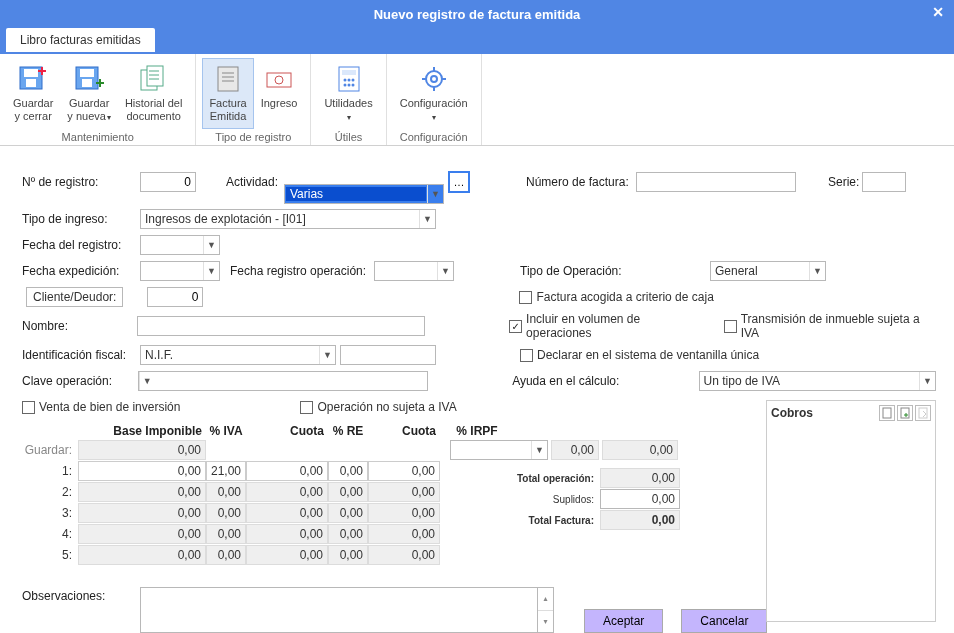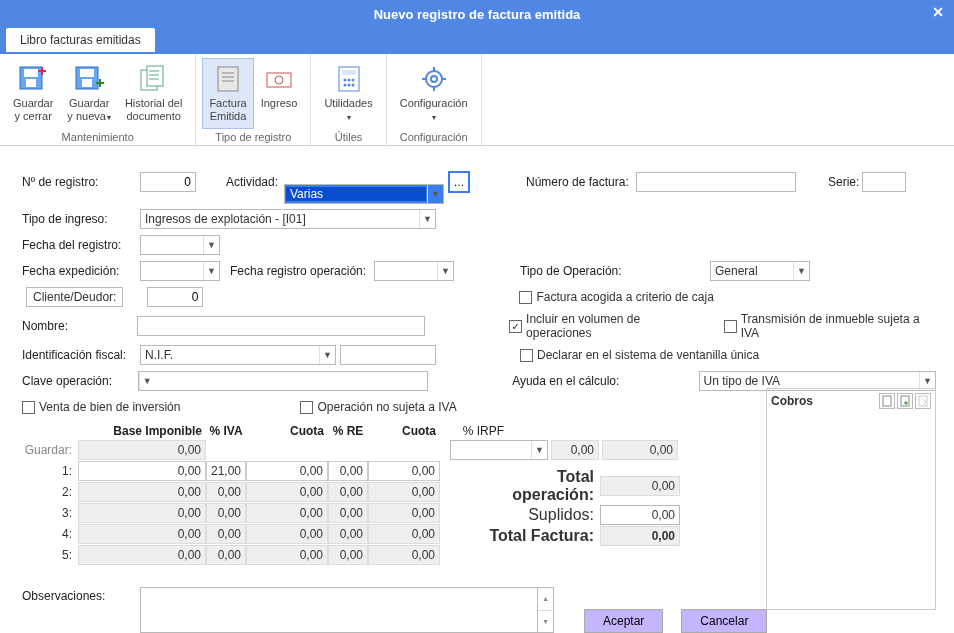--- a/index.html
+++ b/index.html
@@ -51,32 +51,32 @@
   .tax-cell { border: 1px solid #ccc; height: 20px; text-align: right; padding-right: 4px; font-size:12px; display:flex; align-items:center; justify-content:flex-end;}
   .tax-cell.gray { background: #efefef; border-color:#dcdcdc;}
   .c-base { width: 128px; }
   .c-iva { width: 40px; }
   .c-cuota { width: 82px; }
   .c-re { width: 40px; }
   .c-cuota2 { width: 72px; }
   .c-irpf { width: 54px; }
   
   
-  .cobros { border: 1px solid #ccc; width: 170px; position:absolute; right: 18px; top: 388px; height: 222px; }
+  .cobros { border: 1px solid #ccc; width: 170px; position:absolute; right: 18px; top: 400px; height: 222px; }
   .cobros-hdr { display: flex; align-items:center; padding: 4px 4px; }
   .cobros-title { font-weight: bold; flex:1; font-size:12px;}
   .doc-icon { width:16px; height:16px; border:1px solid #bbb; display:inline-flex; align-items:center; justify-content:center; margin-left:2px; cursor:pointer; font-size:10px;}
   .cobros-table-hdr { display:flex; border-top:1px solid #ccc; border-bottom:1px solid #ccc;}
   .cobros-th { padding: 6px 4px; font-size:12px; border-right:1px solid #ccc; }
   
   
   .dlg-btn { border: 1px solid #aaa; background: #c4b5fd; padding: 4px 18px; font-size:12px; cursor:pointer; }
   
   .totals-row { display:flex; align-items:center; margin-bottom:1px; }
-  .totals-lbl { width: 120px; text-align:right; font-weight:bold; font-size:16px; padding-right:6px;}
+  .totals-lbl { width: 120px; text-align:right; font-weight:bold; font-size:10px; padding-right:6px;}
   .totals-val { width: 80px; text-align:right; border:1px solid #ccc; height:20px; padding-right:4px; display:flex; align-items:center; justify-content:flex-end; font-size:12px;}
   .totals-val.bold { font-weight:bold; }
   .totals-val.inp-white { background:#fff; border:1px solid #b8b8b8;}
   
   textarea.obs { border:1px solid #b8b8b8; resize:none; font-family:inherit; font-size:12px; padding:2px;}
   .scroll-arrows { width:16px; display:flex; flex-direction:column; border:1px solid #b8b8b8; border-left:none;}
   .scroll-arrows span{ flex:1; display:flex; align-items:center; justify-content:center; font-size:8px; color:#888; border-bottom:1px solid #ddd;}
 </style>
 </head>
 <body>
@@ -243,21 +243,21 @@
     <div class="combo" style="width:80px">
       <span class="combo-val"></span>
       <span class="combo-arrow">▼</span>
     </div>
     <span class="lbl" style="margin-left:10px; width:144px">Fecha registro operación:</span>
     <div class="combo" style="width:80px">
       <span class="combo-val"></span>
       <span class="combo-arrow">▼</span>
     </div>
     <span class="lbl" style="margin-left:66px; width:190px">Tipo de Operación:</span>
-    <div class="combo" style="width:100px">
+    <div class="combo" style="width:116px">
       <span class="combo-val">General</span>
       <span class="combo-arrow">▼</span>
     </div>
   </div>
 
   <div class="row">
     <span style="width:4px"></span>
     <span class="btn-box">Cliente/Deudor:</span>
     <input class="inp readonly" style="width: 56px; margin-left: 24px;" value="0">
     <span style="margin-left:316px"></span>
@@ -320,21 +320,21 @@
 
   <div class="tax-grid">
     <div class="tax-header">
       <span class="tax-lbl"></span>
       <span class="c-base" style="text-align:right;padding-right:4px">Base Imponible</span>
       <span class="c-iva" style="text-align:center">% IVA</span>
       <span class="c-cuota" style="text-align:right;padding-right:4px">Cuota</span>
       <span class="c-re" style="text-align:center">% RE</span>
       <span class="c-cuota2" style="text-align:right;padding-right:4px">Cuota</span>
       <span style="width:10px"></span>
-      <span class="c-irpf" style="text-align:right;font-weight:normal">% IRPF</span>
+      <span class="c-irpf" style="text-align:center;font-weight:bold">% IRPF</span>
     </div>
 
     <div class="tax-row">
       <span class="tax-lbl" style="color:#888">Guardar:</span>
       <span class="tax-cell gray c-base">0,00</span>
       <span class="c-iva"></span>
         <span class="c-cuota"></span>
         <span class="c-re"></span>
         <span class="c-cuota2"></span>
       <span style="width:10px"></span>

